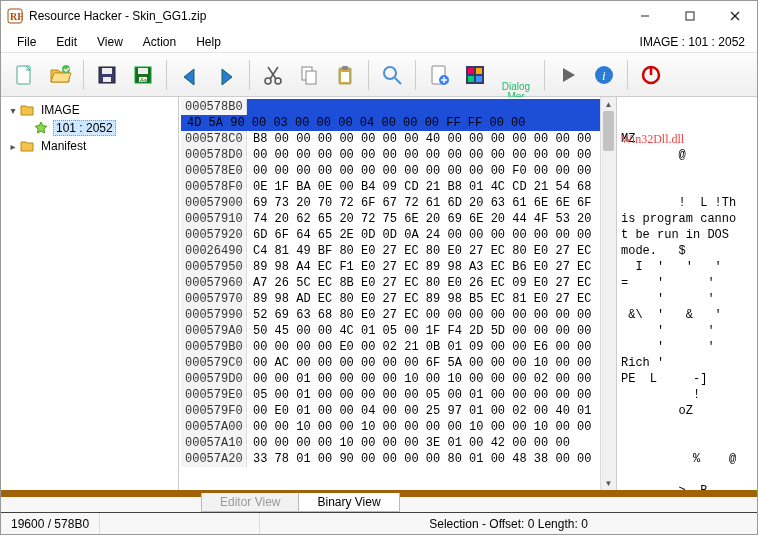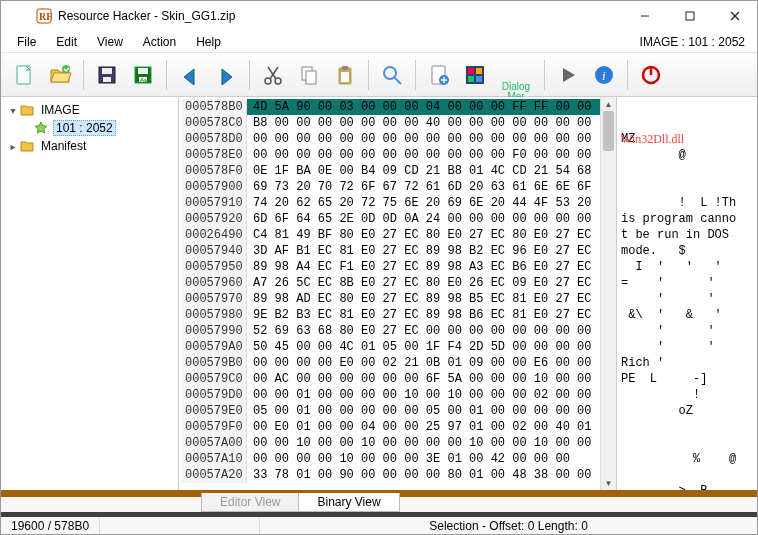--- a/index.html
+++ b/index.html
@@ -18,21 +18,21 @@
     height: 30px;
     display: flex;
     align-items: center;
     padding: 0 0 0 6px;
     background: #fff;
     user-select: none;
   }
   .titlebar .app-icon {
     width: 16px; height: 24px;
     margin-right: 6px;
-    display: flex; align-items: center; justify-content: center; margin-left: 29px;
+    display: flex; align-items: center; justify-content: center;
   }
   .titlebar .title { flex: 0 0 auto; font-size: 12px; }
   .titlebar .spacer { flex: 1; }
   .win-btn {
     width: 45px; height: 30px;
     display: flex; align-items: center; justify-content: center;
     background: transparent;
   }
   .menubar {
     height: 22px;
@@ -115,21 +115,21 @@
     flex:1;
     overflow: hidden;
     font-family: Consolas, "Courier New", monospace;
     font-size: 12px;
     line-height: 16px;
     background: #fff;
     position: relative;
   }
   .hex-inner { padding: 2px 0 2px 2px; }
   .hex-row { display:flex; white-space: pre; }
-  .hex-row.highlight { background: #0f766e; }
+  .hex-row.highlight { background: #1d4ed8; flex-direction: column; }
   .hex-offset {
     background: #f4f4f4;
     border-right: 1px solid #ddd;
     padding: 0 4px;
     color: #333;
     width: 66px;
     flex-shrink:0;
   }
   .hex-bytes { padding: 0 6px; flex-shrink:0; }
   .vscroll {
@@ -173,21 +173,21 @@
     border-top:none;
     padding:2px 18px;
     font-size:12px;
     margin-right:-1px;
     background:#fff;
     cursor:default;
   }
   .tab.inactive { color:#999; background:#f2f2f2; }
   .statusbar {
     height: 22px;
-    border-top:5px solid #404040;
+    border-top:1px solid #404040;
     display:flex;
     align-items:center;
     font-size:12px;
     background:#f7f7f7;
   }
   .statusbar .cell {
     padding: 0 10px;
     border-right:1px solid #ddd;
     height:100%;
     display:flex;align-items:center;
@@ -388,25 +388,23 @@
       <div class="hex-inner" id="hex-inner">
           <div class="hex-row highlight"><span class="hex-offset">000578B0</span><span class="hex-bytes">4D 5A 90 00 03 00 00 00 04 00 00 00 FF FF 00 00</span></div>
           <div class="hex-row"><span class="hex-offset">000578C0</span><span class="hex-bytes">B8 00 00 00 00 00 00 00 40 00 00 00 00 00 00 00</span></div>
           <div class="hex-row"><span class="hex-offset">000578D0</span><span class="hex-bytes">00 00 00 00 00 00 00 00 00 00 00 00 00 00 00 00</span></div>
           <div class="hex-row"><span class="hex-offset">000578E0</span><span class="hex-bytes">00 00 00 00 00 00 00 00 00 00 00 00 F0 00 00 00</span></div>
           <div class="hex-row"><span class="hex-offset">000578F0</span><span class="hex-bytes">0E 1F BA 0E 00 B4 09 CD 21 B8 01 4C CD 21 54 68</span></div>
           <div class="hex-row"><span class="hex-offset">00057900</span><span class="hex-bytes">69 73 20 70 72 6F 67 72 61 6D 20 63 61 6E 6E 6F</span></div>
           <div class="hex-row"><span class="hex-offset">00057910</span><span class="hex-bytes">74 20 62 65 20 72 75 6E 20 69 6E 20 44 4F 53 20</span></div>
           <div class="hex-row"><span class="hex-offset">00057920</span><span class="hex-bytes">6D 6F 64 65 2E 0D 0D 0A 24 00 00 00 00 00 00 00</span></div>
           <div class="hex-row"><span class="hex-offset">00026490</span><span class="hex-bytes">C4 81 49 BF 80 E0 27 EC 80 E0 27 EC 80 E0 27 EC</span></div>
-          <div class="hex-row"><span class="hex-offset">00057940</span><span class="hex-bytes">3D AF B1 EC 81 E0 27 EC 89 98 B2 EC 96 E0 27 EC</span></div>
           <div class="hex-row"><span class="hex-offset">00057950</span><span class="hex-bytes">89 98 A4 EC F1 E0 27 EC 89 98 A3 EC B6 E0 27 EC</span></div>
           <div class="hex-row"><span class="hex-offset">00057960</span><span class="hex-bytes">A7 26 5C EC 8B E0 27 EC 80 E0 26 EC 09 E0 27 EC</span></div>
           <div class="hex-row"><span class="hex-offset">00057970</span><span class="hex-bytes">89 98 AD EC 80 E0 27 EC 89 98 B5 EC 81 E0 27 EC</span></div>
-          <div class="hex-row"><span class="hex-offset">00057980</span><span class="hex-bytes">9E B2 B3 EC 81 E0 27 EC 89 98 B6 EC 81 E0 27 EC</span></div>
           <div class="hex-row"><span class="hex-offset">00057990</span><span class="hex-bytes">52 69 63 68 80 E0 27 EC 00 00 00 00 00 00 00 00</span></div>
           <div class="hex-row"><span class="hex-offset">000579A0</span><span class="hex-bytes">50 45 00 00 4C 01 05 00 1F F4 2D 5D 00 00 00 00</span></div>
           <div class="hex-row"><span class="hex-offset">000579B0</span><span class="hex-bytes">00 00 00 00 E0 00 02 21 0B 01 09 00 00 E6 00 00</span></div>
           <div class="hex-row"><span class="hex-offset">000579C0</span><span class="hex-bytes">00 AC 00 00 00 00 00 00 6F 5A 00 00 00 10 00 00</span></div>
           <div class="hex-row"><span class="hex-offset">000579D0</span><span class="hex-bytes">00 00 01 00 00 00 00 10 00 10 00 00 00 02 00 00</span></div>
           <div class="hex-row"><span class="hex-offset">000579E0</span><span class="hex-bytes">05 00 01 00 00 00 00 00 05 00 01 00 00 00 00 00</span></div>
           <div class="hex-row"><span class="hex-offset">000579F0</span><span class="hex-bytes">00 E0 01 00 00 04 00 00 25 97 01 00 02 00 40 01</span></div>
           <div class="hex-row"><span class="hex-offset">00057A00</span><span class="hex-bytes">00 00 10 00 00 10 00 00 00 00 10 00 00 10 00 00</span></div>
           <div class="hex-row"><span class="hex-offset">00057A10</span><span class="hex-bytes">00 00 00 00 10 00 00 00 3E 01 00 42 00 00 00</span></div>
           <div class="hex-row"><span class="hex-offset">00057A20</span><span class="hex-bytes">33 78 01 00 90 00 00 00 00 80 01 00 48 38 00 00</span></div>

